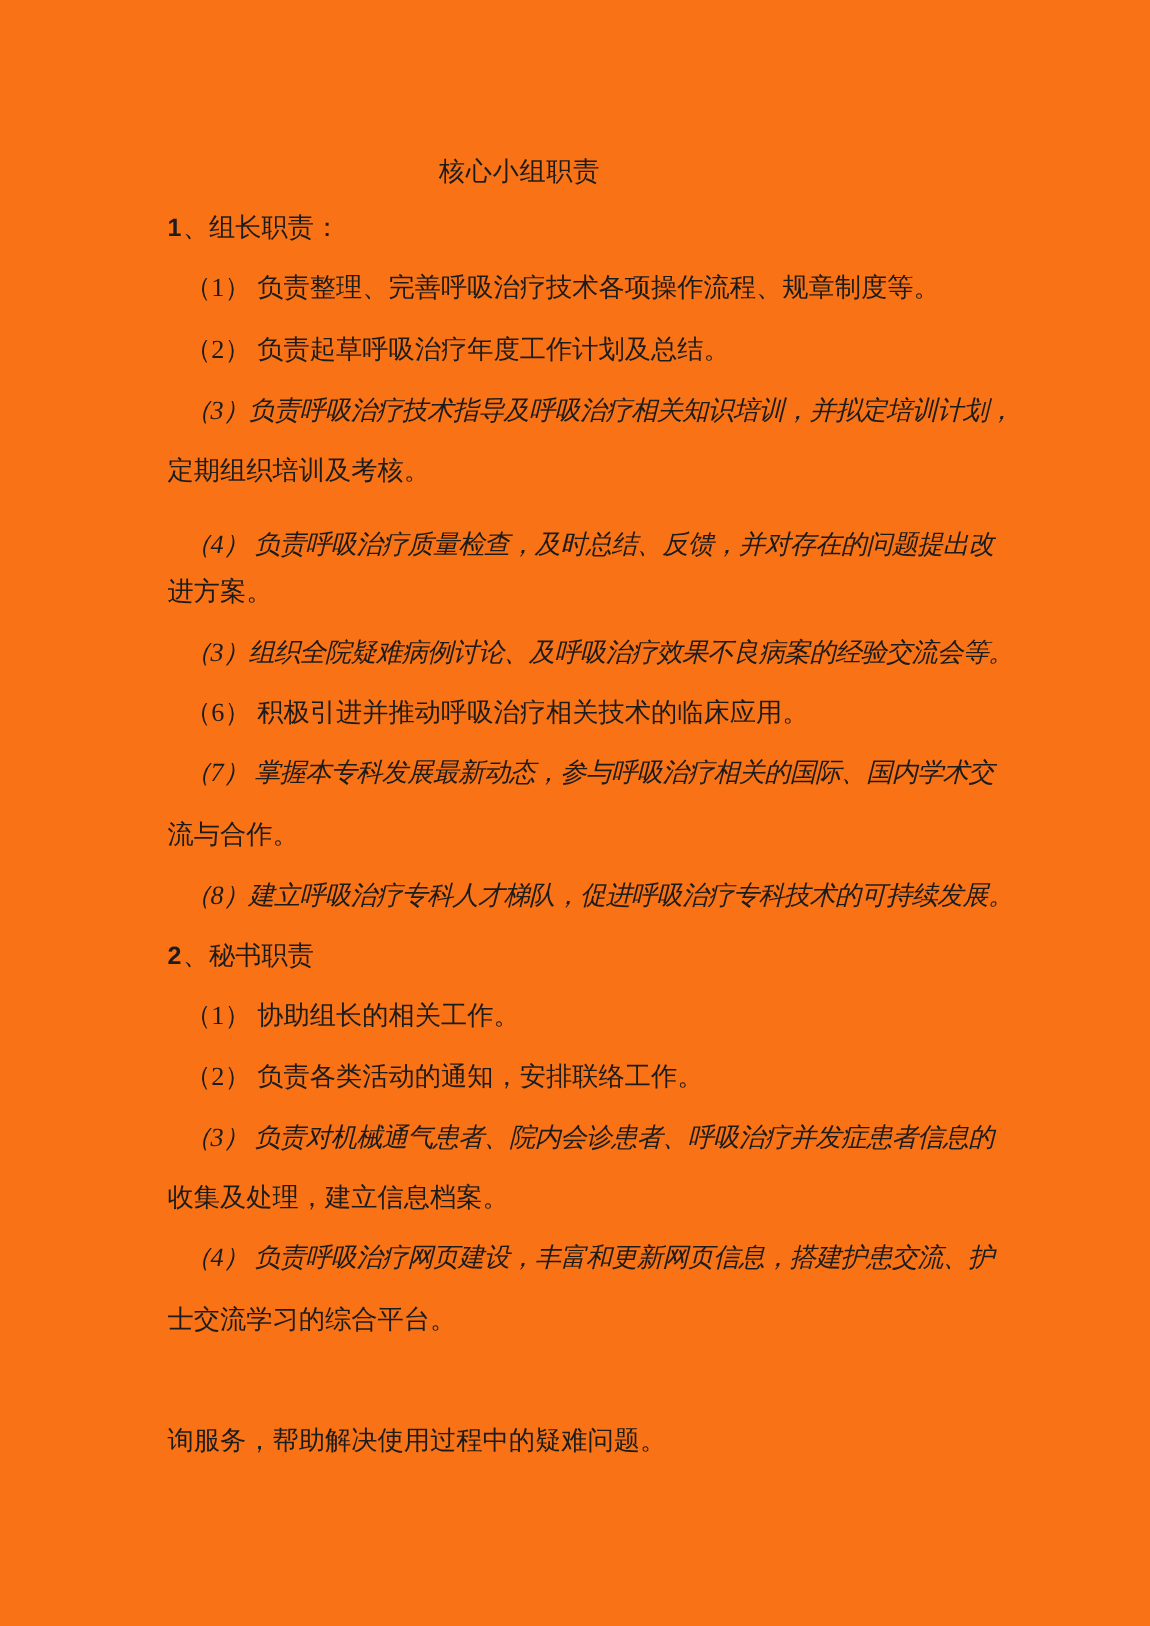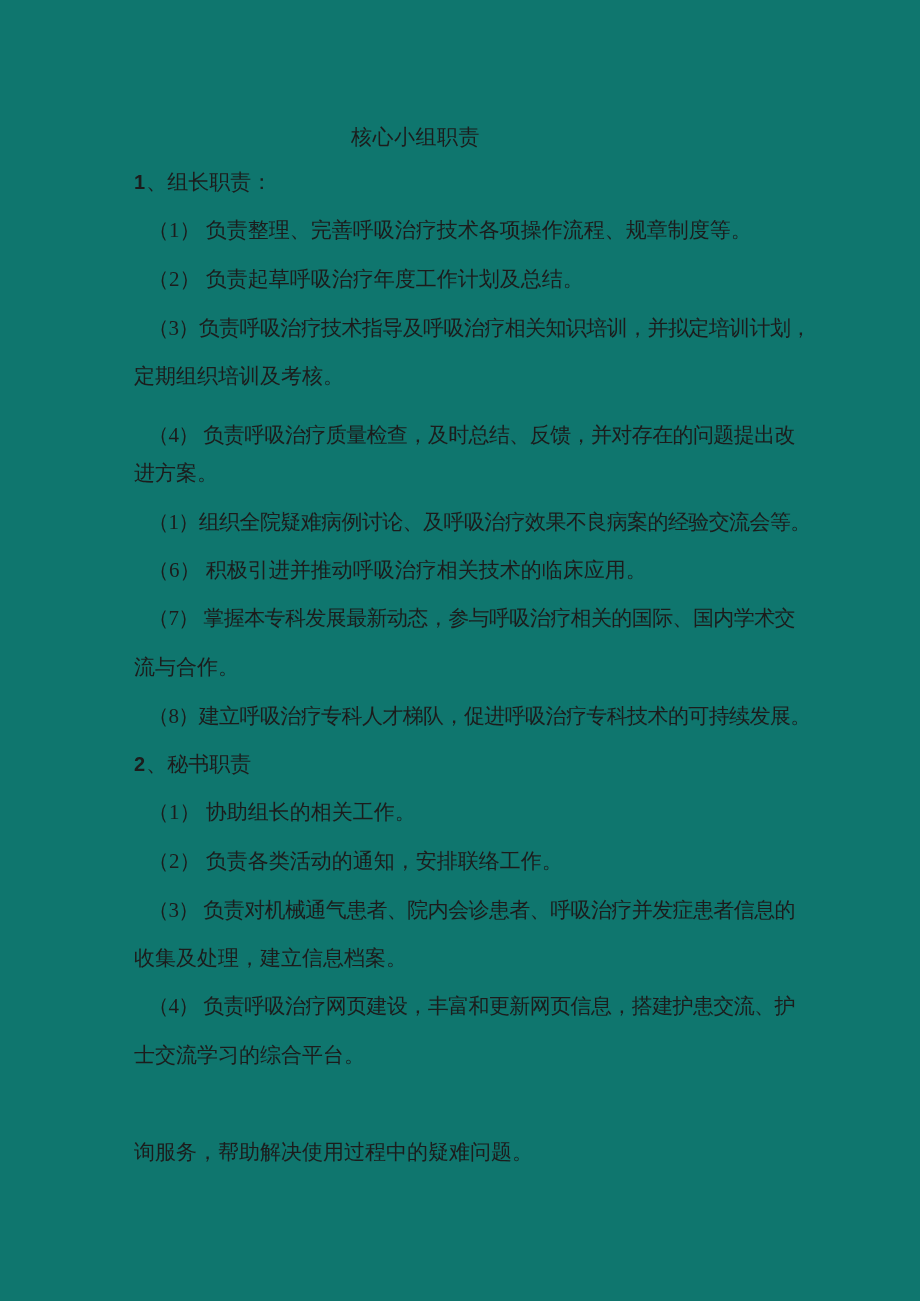--- a/index.html
+++ b/index.html
@@ -4,21 +4,21 @@
 <style>
   html, body {
     margin: 0;
     padding: 0;
     background: #ffffff;
   }
   .page {
     position: relative;
     width: 920px;
     height: 1301px;
-    background: #0f766e;
+    background: #f97316;
     overflow: hidden;
     font-family: "Liberation Serif", "DejaVu Serif", serif;
     color: #1c1c1c;
   }
   .doc-title {
     position: absolute;
     left: 351px;
     top: 125px;
     font-size: 21px;
     line-height: 24px;
@@ -30,20 +30,21 @@
     left: 134px;
     font-size: 21px;
     line-height: 24px;
     white-space: pre;
   }
   .ln.indent {
     left: 148px;
   }
   .ln.full {
     letter-spacing: -0.6px;
+    font-style: italic;
   }
   .hnum {
     font-family: "Liberation Sans", "DejaVu Sans", sans-serif;
     font-weight: 700;
     font-size: 20px;
     letter-spacing: 1px;
   }
 </style>
 </head>
 <body>
@@ -53,21 +54,21 @@
   <div class="doc-title">核心小组职责</div>
 
   <div class="ln" style="top:170px"><span class="hnum">1</span><span>、组长职责：</span></div>
 
   <div class="ln indent" style="top:218px">（1） 负责整理、完善呼吸治疗技术各项操作流程、规章制度等。</div>
   <div class="ln indent" style="top:267px">（2） 负责起草呼吸治疗年度工作计划及总结。</div>
   <div class="ln indent full" style="top:316px">（3）负责呼吸治疗技术指导及呼吸治疗相关知识培训，并拟定培训计划，</div>
   <div class="ln" style="top:364px">定期组织培训及考核。</div>
   <div class="ln indent full" style="top:423px">（4） 负责呼吸治疗质量检查，及时总结、反馈，并对存在的问题提出改</div>
   <div class="ln" style="top:461px">进方案。</div>
-  <div class="ln indent full" style="top:510px">（1）组织全院疑难病例讨论、及呼吸治疗效果不良病案的经验交流会等。</div>
+  <div class="ln indent full" style="top:510px">（3）组织全院疑难病例讨论、及呼吸治疗效果不良病案的经验交流会等。</div>
   <div class="ln indent" style="top:558px">（6） 积极引进并推动呼吸治疗相关技术的临床应用。</div>
   <div class="ln indent full" style="top:606px">（7） 掌握本专科发展最新动态，参与呼吸治疗相关的国际、国内学术交</div>
   <div class="ln" style="top:655px">流与合作。</div>
   <div class="ln indent full" style="top:704px">（8）建立呼吸治疗专科人才梯队，促进呼吸治疗专科技术的可持续发展。</div>
 
   <div class="ln" style="top:752px"><span class="hnum">2</span><span>、秘书职责</span></div>
 
   <div class="ln indent" style="top:800px">（1） 协助组长的相关工作。</div>
   <div class="ln indent" style="top:849px">（2） 负责各类活动的通知，安排联络工作。</div>
   <div class="ln indent full" style="top:898px">（3） 负责对机械通气患者、院内会诊患者、呼吸治疗并发症患者信息的</div>

